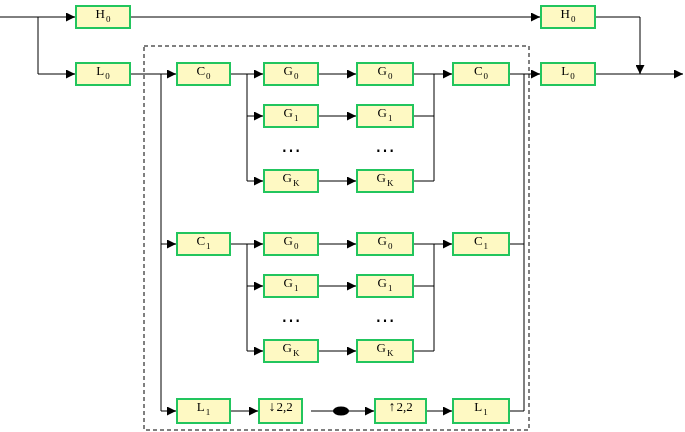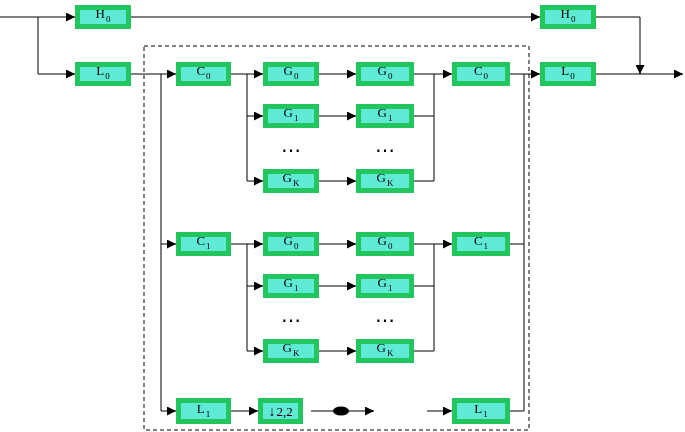--- a/index.html
+++ b/index.html
@@ -12,24 +12,24 @@
     overflow: hidden;
   }
   #wires {
     position: absolute;
     left: 0; top: 0;
     width: 685px; height: 432px;
   }
   .box {
     position: absolute;
     box-sizing: border-box;
-    border: 5px solid #22c55e;
-    background: #5eead4;
+    border: 2px solid #22c55e;
+    background: #fef9c3;
     display: flex;
-    align-items: flex-end;
+    align-items: flex-start;
     justify-content: center;
     font-size: 13px;
     color: #000;
     line-height: 1;
   }
   .box sub {
     font-size: 9px;
     line-height: 1;
     margin-left: 1px;
   }
@@ -189,17 +189,20 @@
   <div class="box" style="left:356px;top:339px;width:58px;height:24px">
     <span><span>G</span><sub>K</sub></span>
   </div>
 
   <div class="box" style="left:176px;top:398px;width:55px;height:26px">
     <span><span>L</span><sub>1</sub></span>
   </div>
   <div class="box sampler" style="left:258px;top:398px;width:45px;height:26px">
     <span><span class="sym">↓</span><span>2,2</span></span>
   </div>
+  <div class="box sampler" style="left:374px;top:398px;width:53px;height:26px">
+    <span><span class="sym">↑</span><span>2,2</span></span>
+  </div>
   <div class="box" style="left:452px;top:398px;width:58px;height:26px">
     <span><span>L</span><sub>1</sub></span>
   </div>
 
 </div>
 
 </body></html>

